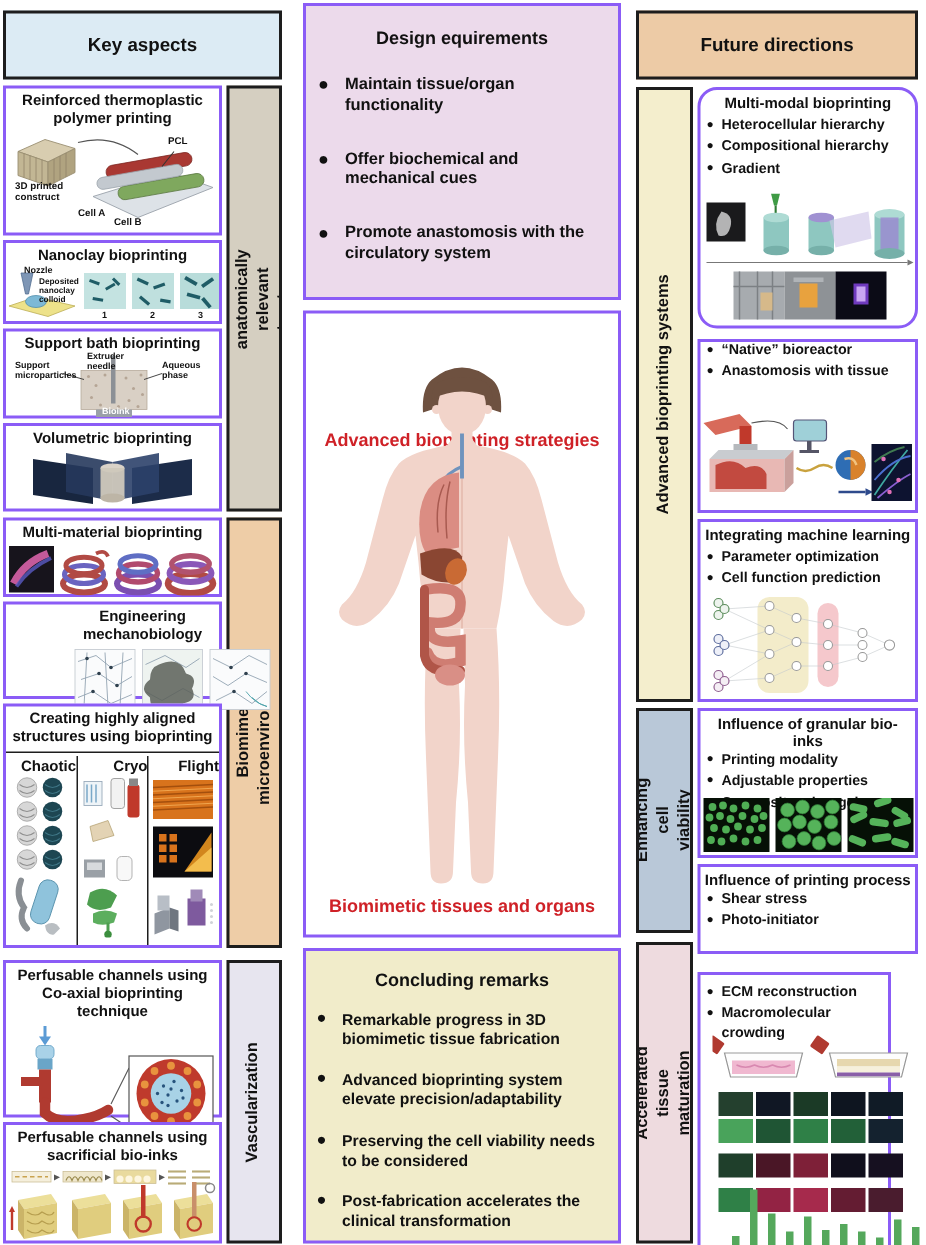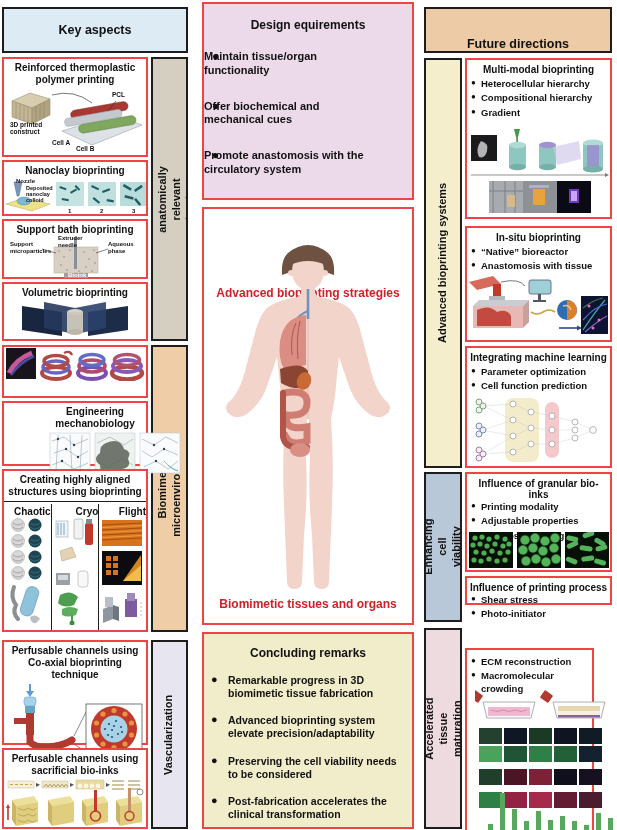--- a/index.html
+++ b/index.html
@@ -1,27 +1,27 @@
 <!DOCTYPE html>
 <html><head>
 <meta charset="utf-8">
 <style>
   html,body{margin:0;padding:0;background:#fff;}
   body{font-family:"Liberation Sans","DejaVu Sans",sans-serif;color:#111;}
   #fig{position:relative;width:617px;height:830px;background:#fff;overflow:hidden;}
-  .panel{position:absolute;background:#fff;border:2px solid #ef4444;box-sizing:border-box;}
+  .panel{position:absolute;background:#fff;border:2px solid #8b5cf6;box-sizing:border-box;}
   .hdr{position:absolute;border:2px solid #1d1d1d;box-sizing:border-box;display:flex;align-items:center;justify-content:center;font-weight:bold;font-size:12.5px;}
   .strip{position:absolute;border:2px solid #1d1d1d;box-sizing:border-box;display:flex;align-items:center;justify-content:center;overflow:hidden;}
   .vtext{transform:rotate(-90deg);font-weight:bold;font-size:11px;line-height:1.25;text-align:center;}
   .nowrap{white-space:nowrap;}
   .ptitle{font-weight:bold;font-size:10px;line-height:1.2;text-align:center;padding:3px 4px 1px 4px;}
   .illus{position:relative;width:100%;}
   .lbl{position:absolute;font-weight:bold;font-size:6.5px;line-height:1.1;color:#111;}
   .redtitle{position:absolute;left:0;right:0;text-align:center;font-weight:bold;font-size:12px;color:#cf2127;}
-  .brow{position:relative;font-weight:bold;font-size:11px;line-height:1.25;margin-bottom:22px;}
+  .brow{position:relative;font-weight:bold;font-size:11px;line-height:1.25;padding-left:26px;margin-bottom:22px;}
   .brow::before{content:"\25CF";position:absolute;left:8px;top:-1px;font-size:12px;}
   .crow{position:relative;font-weight:bold;font-size:10.5px;line-height:1.25;padding-left:24px;margin-bottom:14px;}
   .crow::before{content:"\25CF";position:absolute;left:7px;top:-1px;font-size:11px;}
   .rrow{position:relative;font-weight:bold;font-size:9.5px;line-height:1.3;padding-left:14px;margin-bottom:2px;}
   .rrow::before{content:"\25CF";position:absolute;left:4px;top:0px;font-size:8px;}
   .rtitle{font-weight:bold;font-size:10px;text-align:center;padding:4px 2px 3px 2px;}
   .cols3{position:absolute;left:0;right:0;bottom:0;display:flex;}
   .col3{flex:1;border-right:1.5px solid #1d1d1d;position:relative;}
   .col3:last-child{border-right:none;}
   .colhdr{font-weight:bold;font-size:10px;text-align:right;padding-top:2px;}
@@ -159,20 +159,21 @@
       <span class="lbl" style="left:104px;top:4px;width:32px;font-size:6px;">Aqueous phase</span>
       <span class="lbl" style="left:64px;top:35px;font-size:6px;color:#fff;">Bioink</span>
     </div>
   </div>
 
   <div class="strip" style="left:151px;top:345px;width:37px;height:287px;background:#eecda7;">
     <div class="vtext" style="width:150px;">Biomimetic microenvironment</div>
   </div>
 
   <div class="panel" style="left:2px;top:345px;width:146px;height:53px;">
+    <div class="ptitle">Multi-material bioprinting</div>
     <div class="illus" style="height:34px;">
       <svg width="142" height="34" viewBox="0 0 142 34">
         <rect x="2" y="1" width="30" height="31" fill="#17141c"></rect>
         <path d="M5,26 Q12,12 28,6" stroke="#c45a9a" stroke-width="5" fill="none"></path>
         <path d="M7,28 Q15,16 30,9" stroke="#5a5ac4" stroke-width="2.5" fill="none" opacity="0.8"></path>
         <g>
           <g transform="translate(38,4)">
             <ellipse cx="14" cy="22" rx="14" ry="6" fill="none" stroke="#b14a44" stroke-width="4"></ellipse>
             <ellipse cx="14" cy="16" rx="13" ry="6" fill="none" stroke="#6a63c0" stroke-width="3.4"></ellipse>
             <ellipse cx="14" cy="10" rx="12" ry="5.5" fill="none" stroke="#b14a44" stroke-width="3.4"></ellipse>
@@ -474,35 +475,35 @@
   </div>
 
   <div class="panel" style="left:202px;top:632px;width:212px;height:197px;background:#f1ecca;">
     <div style="text-align:center;font-weight:bold;font-size:12px;padding:12px 8px 14px 8px;">Concluding remarks</div>
     <div class="crow" style="width:175px;">Remarkable progress in 3D biomimetic tissue fabrication</div>
     <div class="crow" style="width:175px;">Advanced bioprinting system elevate precision/adaptability</div>
     <div class="crow" style="width:175px;">Preserving the cell viability needs to be considered</div>
     <div class="crow" style="width:175px;">Post-fabrication accelerates the clinical transformation</div>
   </div>
 
-  <div class="hdr" style="left:424px;top:7px;width:188px;height:46px;background:#edcba6;align-items:flex-end;">
+  <div class="hdr" style="left:424px;top:7px;width:188px;height:46px;background:#edcba6;">
     <span>Future directions</span>
   </div>
 
   <div class="strip" style="left:424px;top:58px;width:38px;height:410px;background:#f4eecd;">
     <div class="vtext nowrap">Advanced bioprinting systems</div>
   </div>
   <div class="strip" style="left:424px;top:472px;width:38px;height:150px;background:#b9c8d8;">
     <div class="vtext" style="width:110px;">Enhancing cell viability</div>
   </div>
   <div class="strip" style="left:424px;top:628px;width:38px;height:201px;background:#eedbdf;">
     <div class="vtext" style="width:130px;">Accelerated tissue maturation</div>
   </div>
 
-  <div class="panel" style="left:465px;top:58px;width:147px;height:161px;">
+  <div class="panel" style="left:465px;top:58px;width:147px;height:161px;border-radius:13px;">
     <div class="rtitle">Multi-modal bioprinting</div>
     <div class="rrow">Heterocellular hierarchy</div>
     <div class="rrow">Compositional hierarchy</div>
     <div class="rrow">Gradient</div>
     <svg style="position:absolute;left:0;bottom:2px;" width="143" height="86" viewBox="0 0 143 86">
       <rect x="4" y="6" width="26" height="26" fill="#1a1a1c"></rect>
       <path d="M14,12 q8,2 6,10 q-2,8 -8,6 q-4,-8 2,-16" fill="#cfcfcf" opacity="0.85"></path>
       <polygon points="47,0 53,0 51,8 49,8" fill="#3f9b45"></polygon>
         <rect x="49.4" y="8" width="1.4" height="6" fill="#2e7a34"></rect>
       <g>
@@ -533,21 +534,20 @@
         <rect x="66" y="60" width="12" height="16" fill="#e8a23e"></rect>
           <rect x="62" y="56" width="20" height="3" fill="#b0b4b8"></rect>
         <rect x="90" y="52" width="34" height="32" fill="#0b0b16"></rect>
         <rect x="102" y="60" width="10" height="14" fill="#7a3fd0" opacity="0.9"></rect>
           <rect x="104" y="62" width="6" height="10" fill="#c9a6f2"></rect>
       </g>
     </svg>
   </div>
 
   <div class="panel" style="left:465px;top:226px;width:147px;height:116px;">
-    <div class="rtitle">In-situ bioprinting</div>
     <div class="rrow">“Native” bioreactor</div>
     <div class="rrow">Anastomosis with tissue</div>
     <svg style="position:absolute;left:0;bottom:2px;" width="143" height="62" viewBox="0 0 143 62">
       <polygon points="2,6 26,0 34,8 10,14" fill="#d86a5a"></polygon>
       <rect x="26" y="8" width="8" height="12" fill="#c0392b"></rect>
       <rect x="22" y="20" width="16" height="8" fill="#b5b9bd"></rect>
       <polygon points="6,30 56,30 62,24 12,24" fill="#c9ccd0"></polygon>
       <polygon points="6,30 56,30 56,52 6,52" fill="#e8b8b4"></polygon>
       <polygon points="56,30 62,24 62,46 56,52" fill="#caa09c"></polygon>
       <path d="M10,34 q12,-6 20,2 q10,-4 14,4 l0,10 l-34,0 Z" fill="#c24a40"></path>
@@ -690,21 +690,21 @@
         <rect x="99" y="13" width="12" height="5" rx="2.5" transform="rotate(-25 99 13)"></rect>
           <rect x="113" y="13" width="13" height="5" rx="2.5" transform="rotate(8 113 13)"></rect>
           <rect x="128" y="15" width="12" height="5" rx="2.5" transform="rotate(-14 128 15)"></rect>
         <rect x="100" y="24" width="12" height="5" rx="2.5" transform="rotate(22 100 24)"></rect>
           <rect x="114" y="25" width="13" height="5" rx="2.5" transform="rotate(-8 114 25)"></rect>
           <rect x="128" y="26" width="12" height="5" rx="2.5" transform="rotate(16 128 26)"></rect>
       </g>
     </svg>
   </div>
 
-  <div class="panel" style="left:465px;top:576px;width:147px;height:29px;">
+  <div class="panel" style="left:465px;top:576px;width:147px;height:60px;">
     <div class="rtitle" style="padding-bottom:1px;">Influence of printing process</div>
     <div class="rrow">Shear stress</div>
     <div class="rrow">Photo-initiator</div>
   </div>
 
   <div class="panel" style="left:465px;top:648px;width:129px;height:201px;">
     <div style="height:6px;"></div>
     <div class="rrow">ECM reconstruction</div>
     <div class="rrow">Macromolecular crowding</div>
     <svg style="position:absolute;left:8px;top:38px;" width="131" height="34" viewBox="0 0 131 34">

